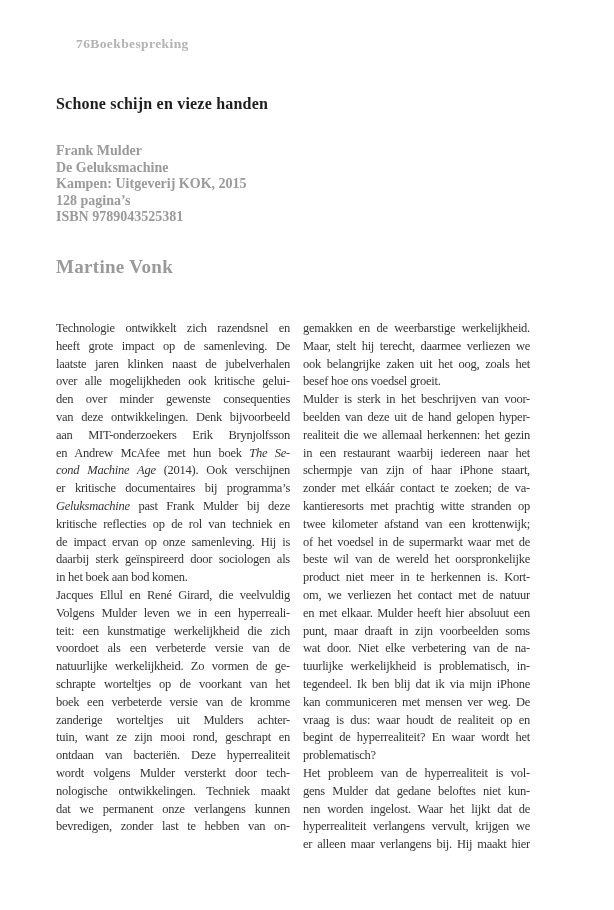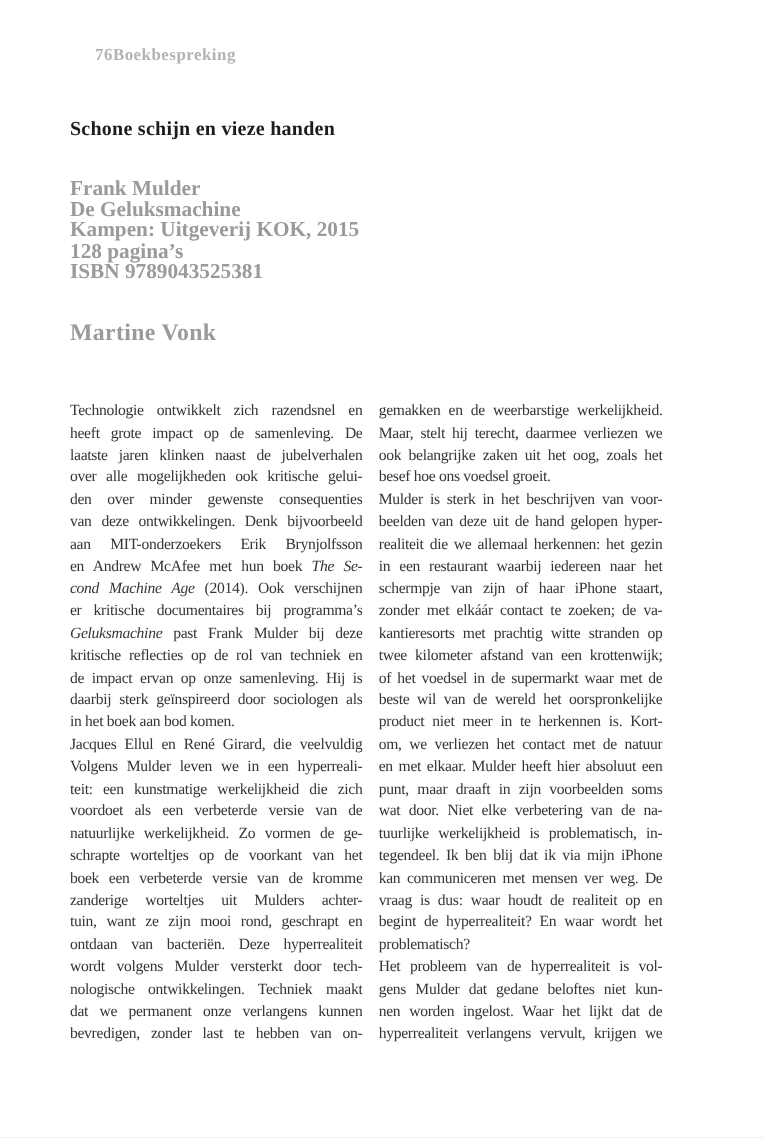--- a/index.html
+++ b/index.html
@@ -18,21 +18,21 @@
     letter-spacing:0.4px;
     margin-left:20px;
   }
   .article-title{
     position:absolute;top:84px;left:56px;width:500px;
     font-size:16px;font-weight:bold;color:#1d1d1d;
     letter-spacing:0.2px;
   }
   .book-meta{
     position:absolute;top:143px;left:56px;width:400px;
-    font-size:17px;font-weight:bold;color:#9a9a9a;
+    font-size:14px;font-weight:bold;color:#9a9a9a;
     line-height:16.6px;
   }
   .book-meta .italic{}
   .reviewer{
     position:absolute;top:256px;left:56px;width:400px;
     font-size:19px;font-weight:bold;color:#9a9a9a;
     letter-spacing:0.3px;
   }
   .body-text{
     position:absolute;top:320px;left:56px;width:476px;
@@ -131,16 +131,17 @@
         <div class="line">tuurlijke werkelijkheid is problematisch, in-</div>
         <div class="line">tegendeel. Ik ben blij dat ik via mijn iPhone</div>
         <div class="line">kan communiceren met mensen ver weg. De</div>
         <div class="line">vraag is dus: waar houdt de realiteit op en</div>
         <div class="line">begint de hyperrealiteit? En waar wordt het</div>
         <div class="line para-end">problematisch?</div>
         <div class="line">Het probleem van de hyperrealiteit is vol-</div>
         <div class="line">gens Mulder dat gedane beloftes niet kun-</div>
         <div class="line">nen worden ingelost. Waar het lijkt dat de</div>
         <div class="line">hyperrealiteit verlangens vervult, krijgen we</div>
+        <div class="line">er alleen maar verlangens bij. Hij maakt hier</div>
       </div>
   </div>
 
 </div>
 
 </body></html>

